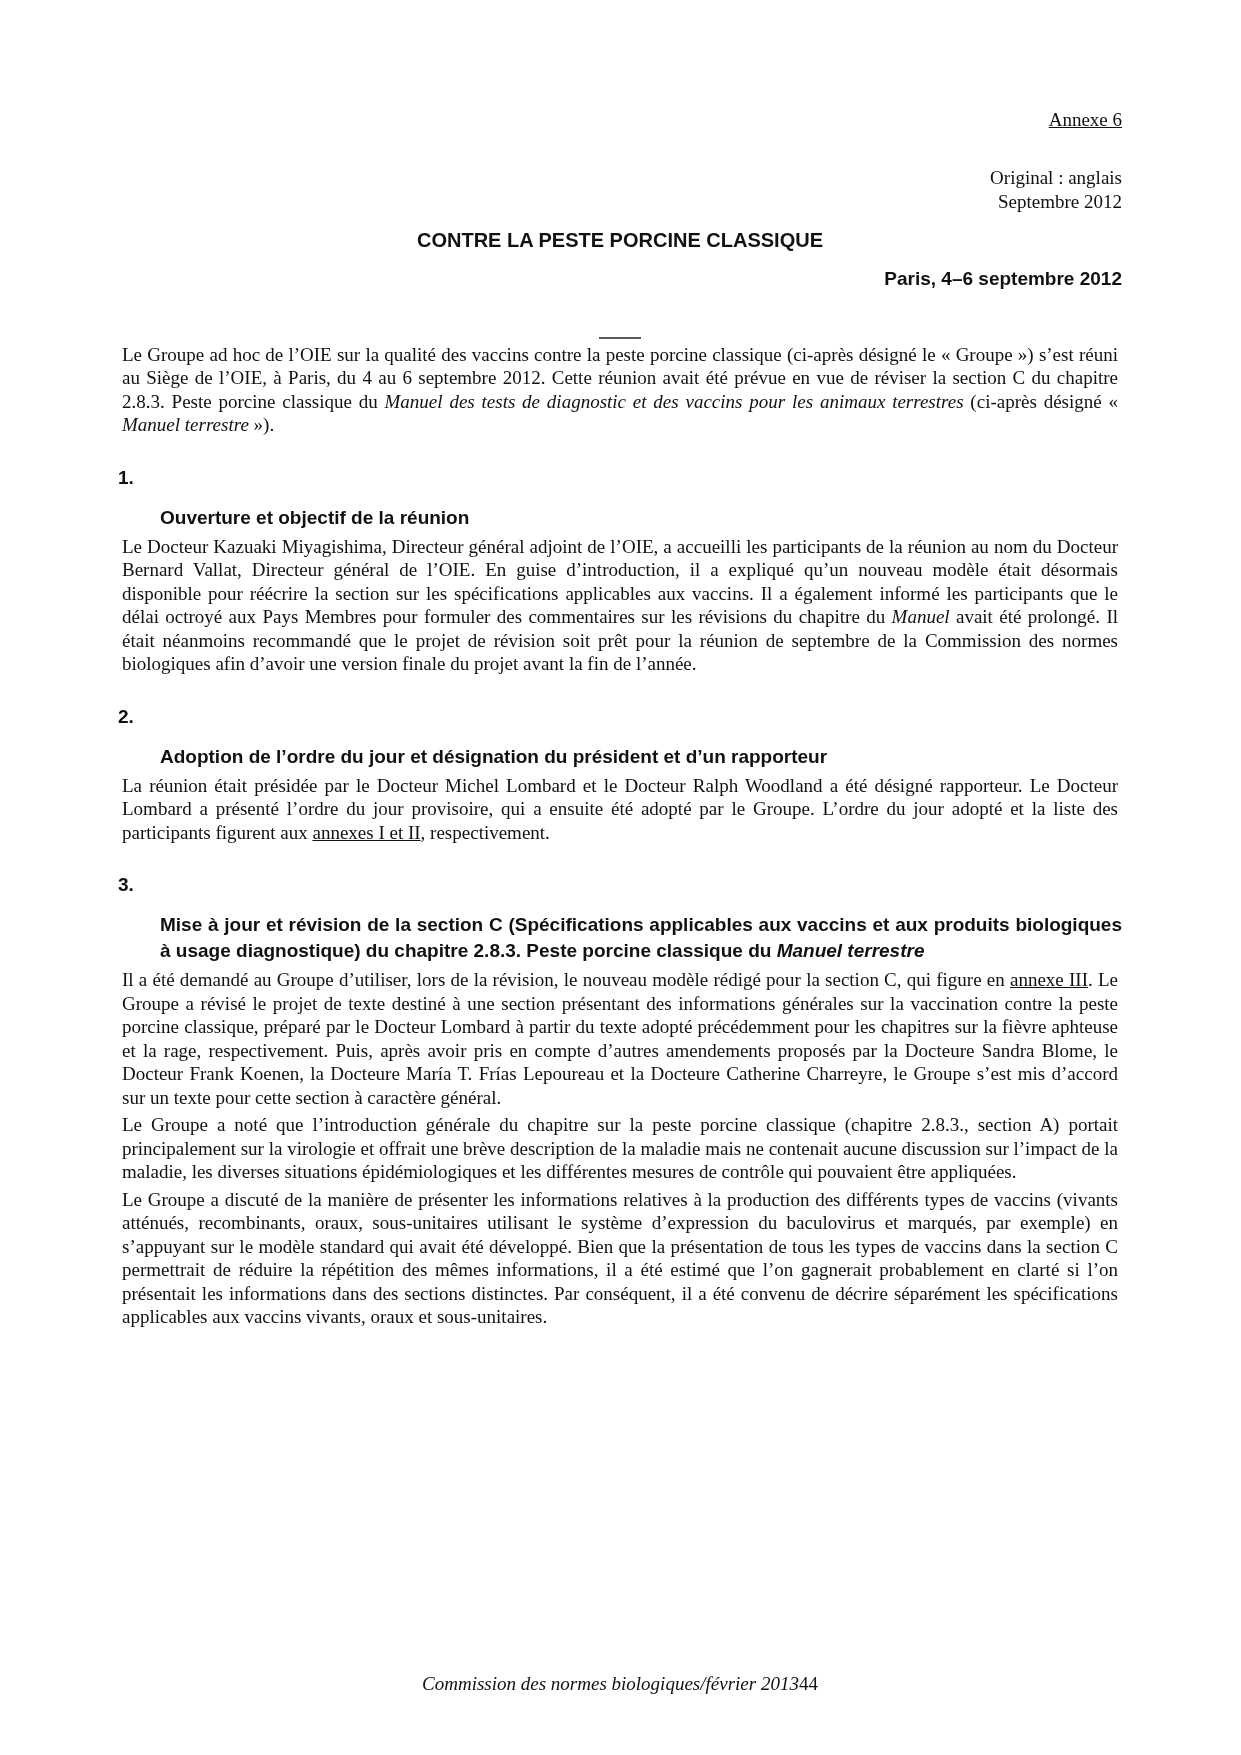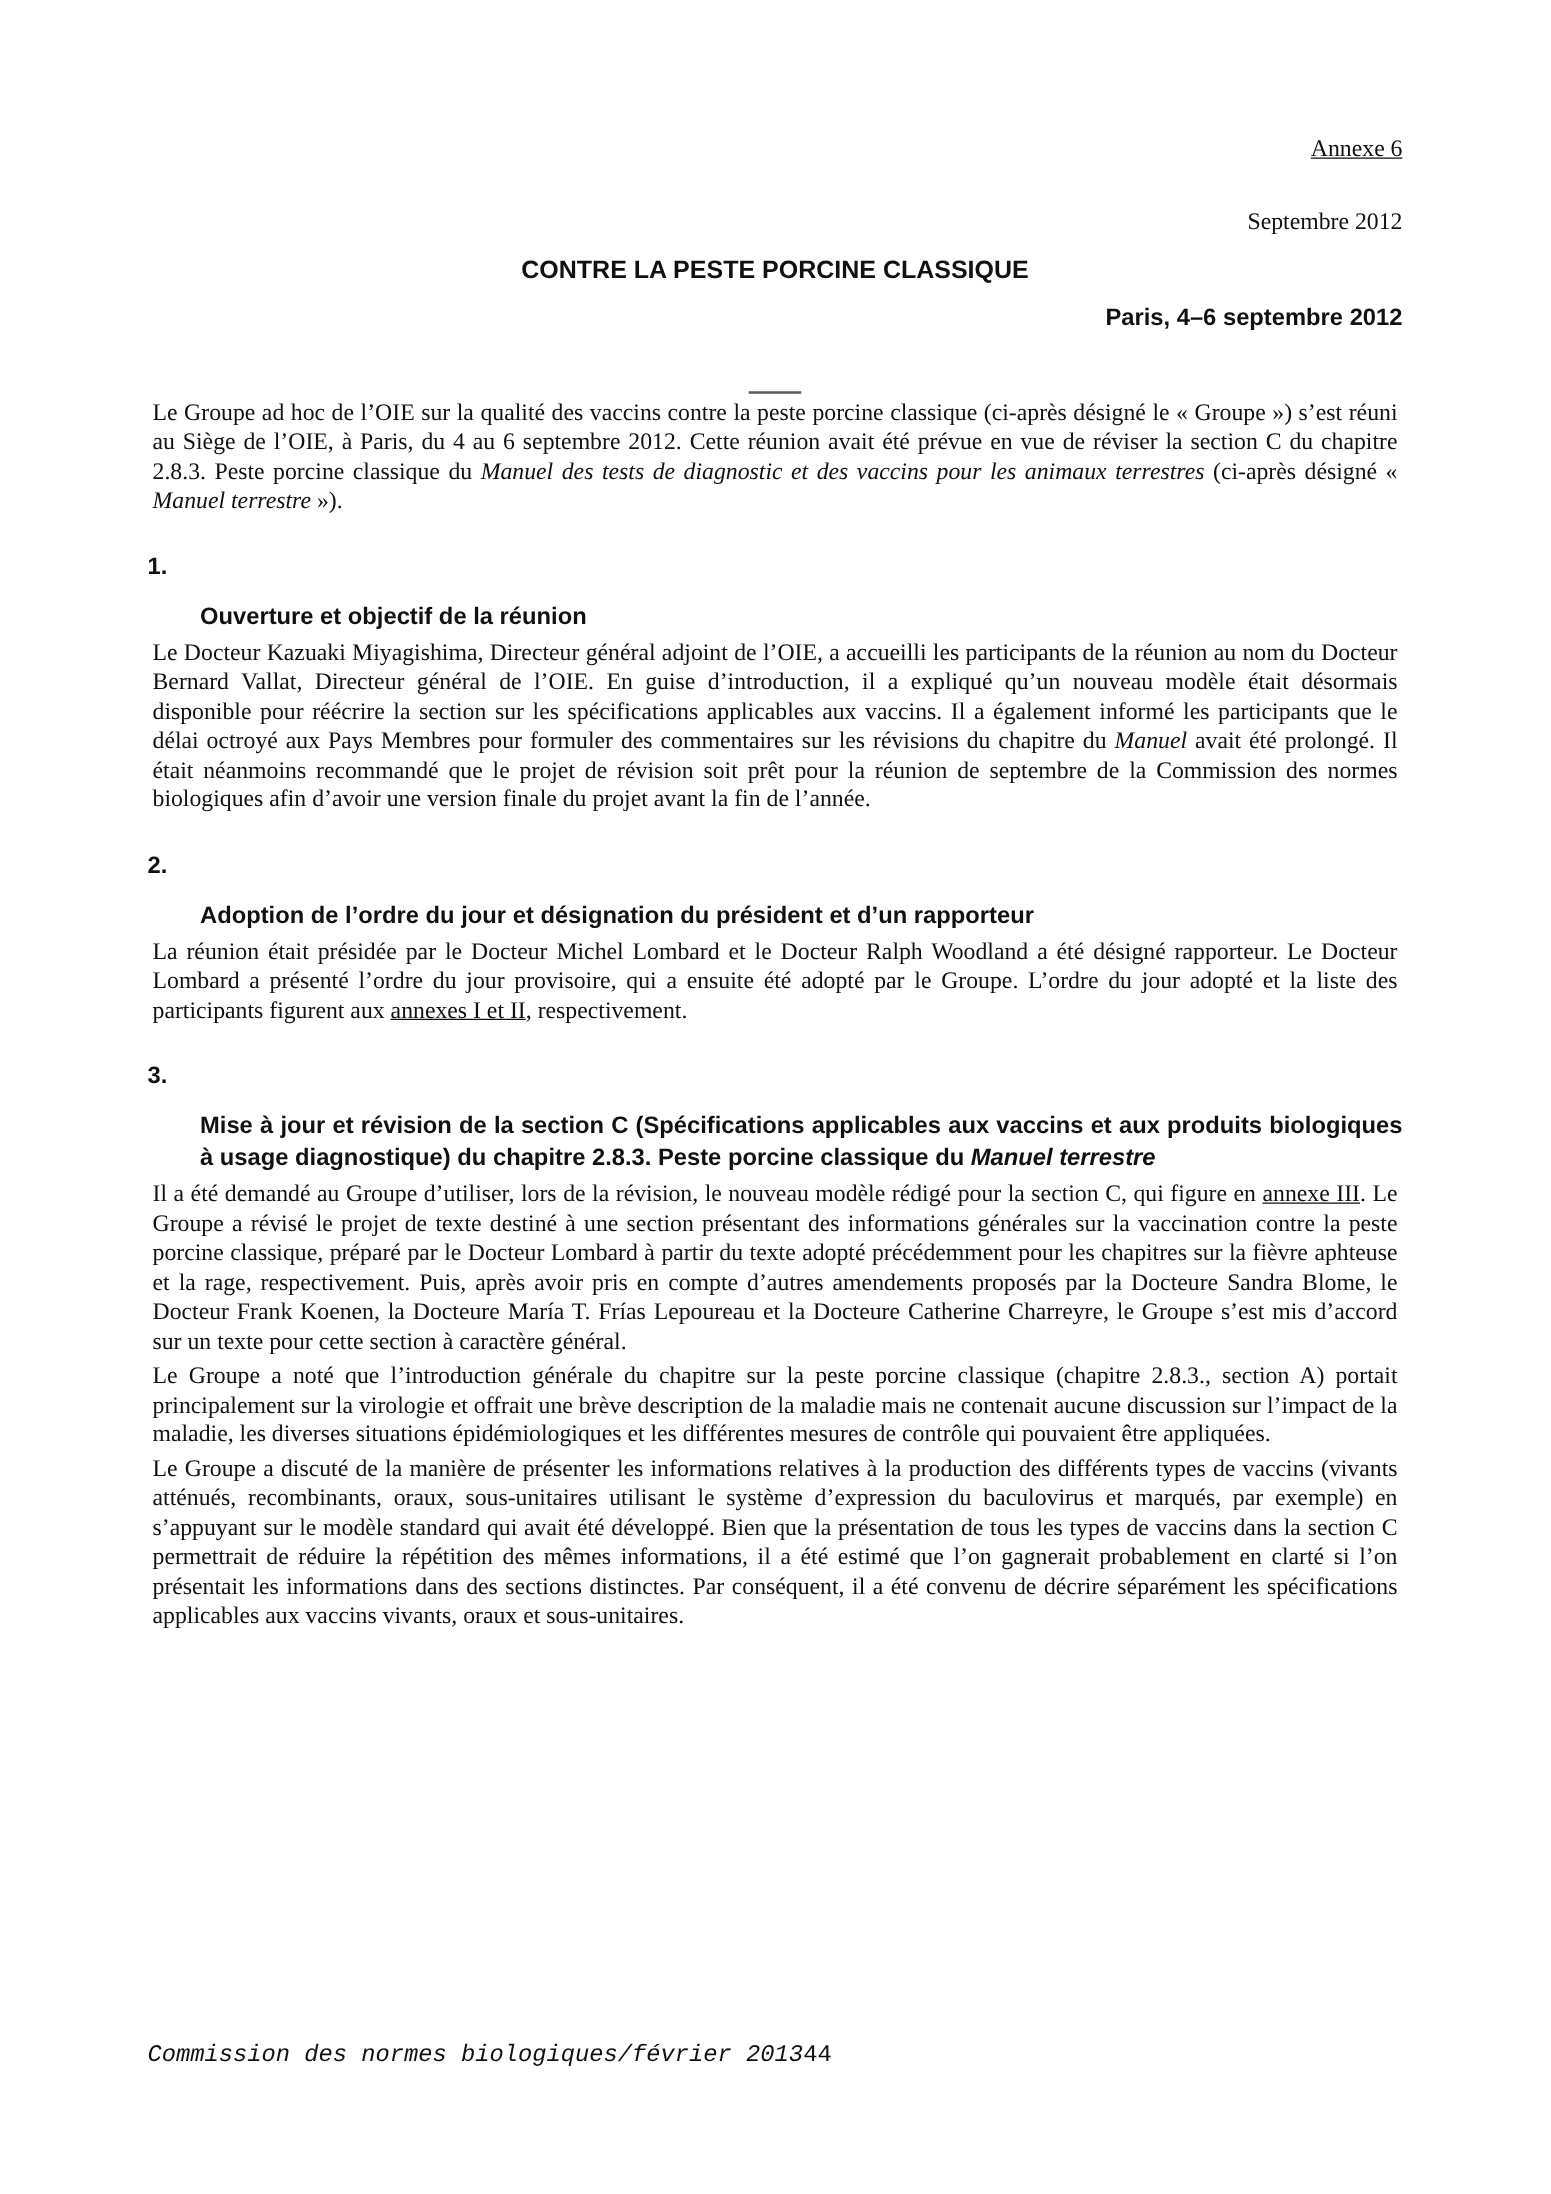--- a/index.html
+++ b/index.html
@@ -59,40 +59,40 @@
     line-height: 26px;
   }
   .sec-num { width: 42px; flex: 0 0 42px; }
   .sec-title { flex: 1; text-align: justify; margin-top: 40px; }
 
   .indent { margin-left: 42px; margin-top: 26px; }
   .tight { margin-top: 24px; }
 
   .footer {
     position: absolute;
-    top: 1632px;
+    top: 1672px;
     left: 118px;
     right: 119px;
     display: flex;
-    justify-content: flex-start;
+    justify-content: center;
     line-height: 24px;
-    font-family: Liberation Mono, monospace;
   }
   .footer-left { font-style: italic; }
 </style>
 </head>
 <body>
 
 <div class="page">
 
   <div class="annexe">
     <span class="un">Annexe 6</span>
   </div>
 
   <div class="meta">
+    <div>Original : anglais</div>
     <div>Septembre 2012</div>
   </div>
 
   <div class="title title2">CONTRE LA PESTE PORCINE CLASSIQUE</div>
   <div class="title title3">Paris, 4–6 septembre 2012</div>
 
   <div class="divider"></div>
 
   <p class="body-text intro"><span>Le Groupe ad hoc de l’OIE sur la qualité des vaccins contre la peste porcine classique (ci-après désigné le « Groupe ») s’est réuni au Siège de l’OIE, à Paris, du 4 au 6 septembre 2012. Cette réunion avait été prévue en vue de réviser la section C du chapitre 2.8.3. Peste porcine classique du </span><span class="it">Manuel des tests de diagnostic et des vaccins pour les animaux terrestres</span><span> (ci-après désigné « </span><span class="it">Manuel terrestre</span><span> »).</span></p>
 

